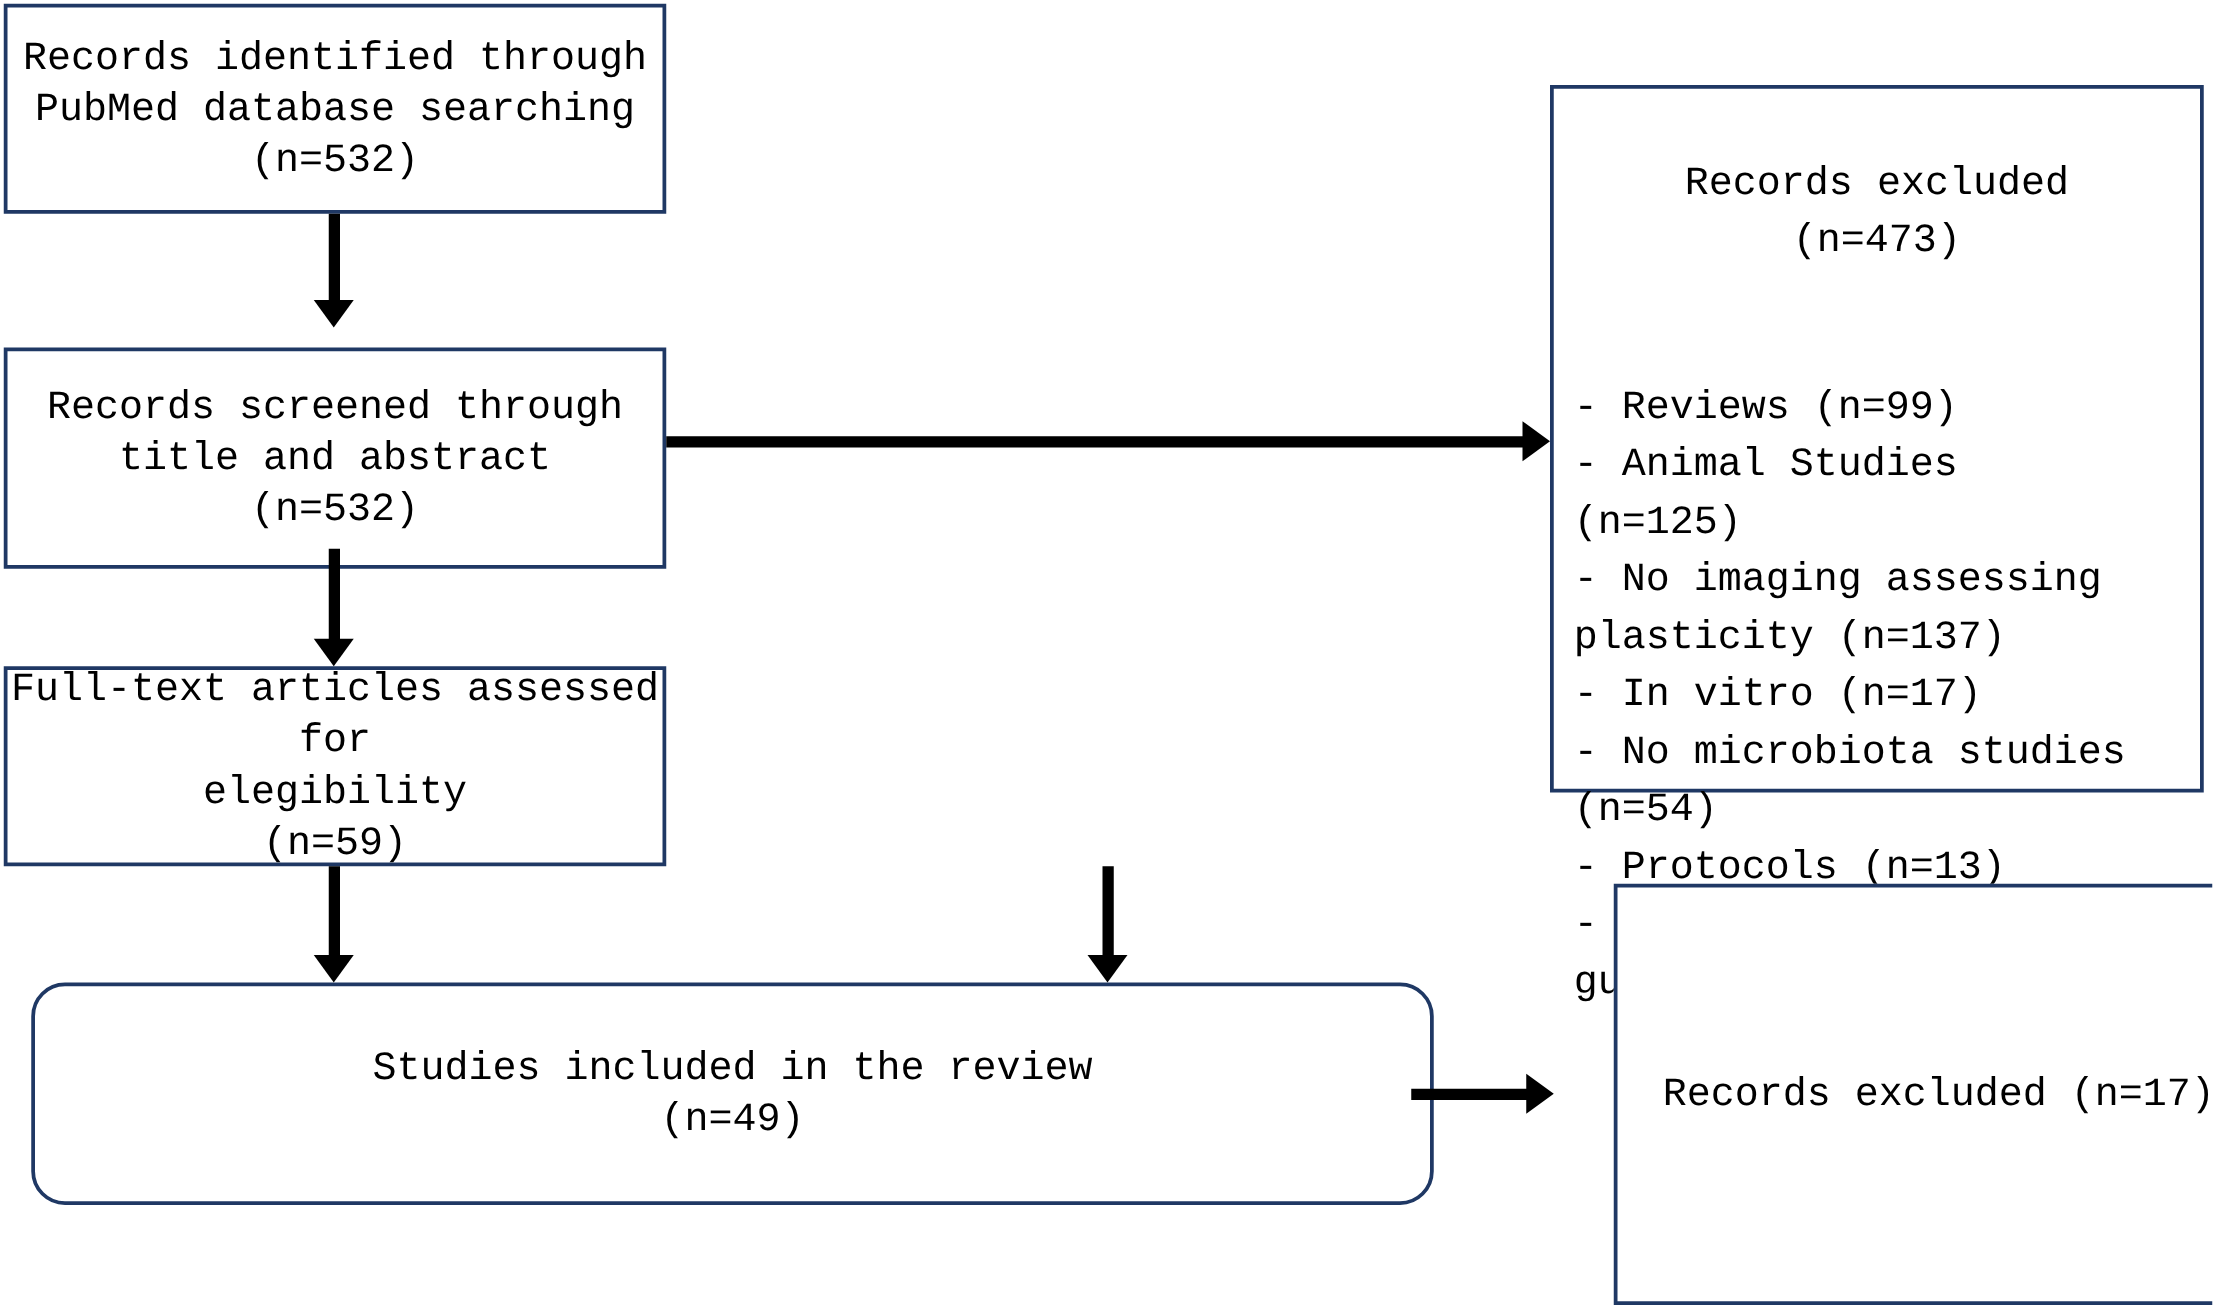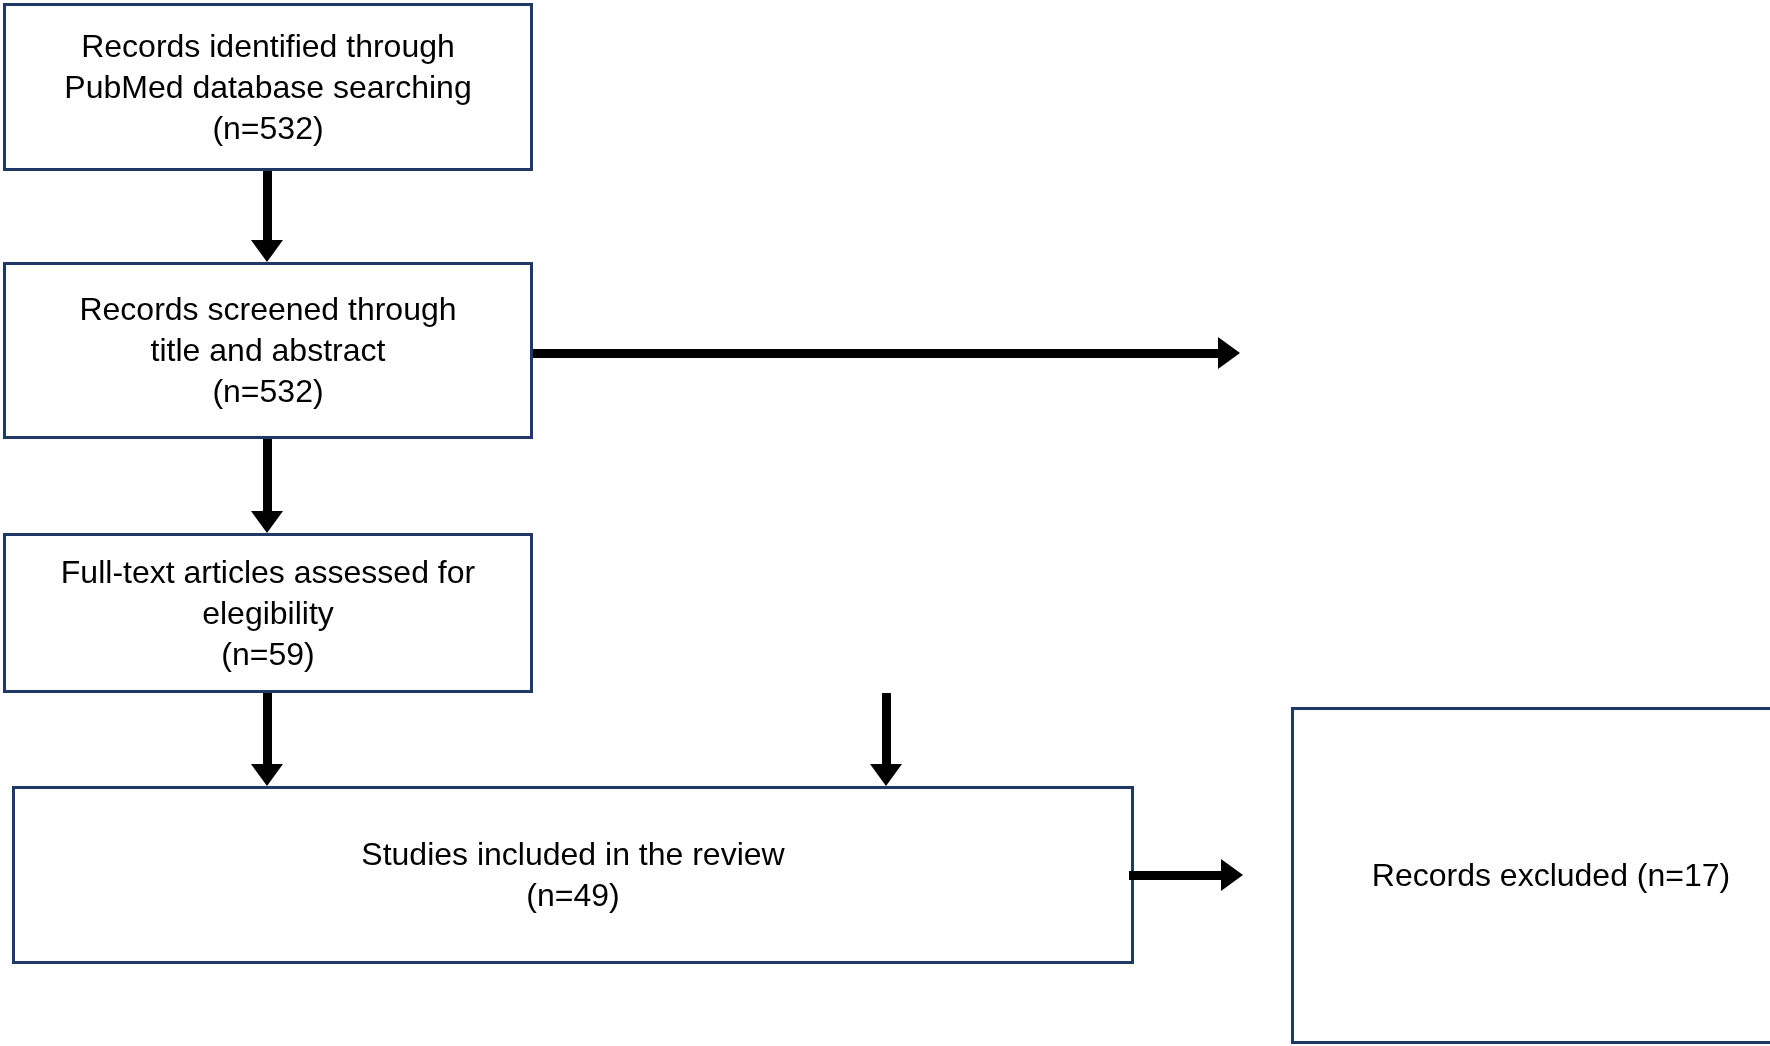--- a/index.html
+++ b/index.html
@@ -22,26 +22,27 @@
     border: 3px solid #1f3864;
     background: #ffffff;
     display: flex;
     align-items: center;
     justify-content: center;
     text-align: center;
     font-size: 32px;
     line-height: 41px;
     white-space: pre-line;
     color: #000000;
+    font-family: Liberation Mono, monospace;
   }
   #box-identified  { left: 3px;    top: 3px;   width: 530px;  height: 168px; }
-  #box-screened    { left: 3px;    top: 262px; width: 530px;  height: 177px; text-align: center; }
+  #box-screened    { left: 3px;    top: 278px; width: 530px;  height: 177px; text-align: center; }
   #box-fulltext    { left: 3px;    top: 533px; width: 530px;  height: 160px; }
   #box-additional  { left: 620px;  top: 533px; width: 528px;  height: 160px; }
-  #box-included    { left: 12px;    top: 786px; width: 1122px; height: 178px; }
+  #box-included    { left: 25px;    top: 786px; width: 1122px; height: 178px; border-radius: 27px; }
   #box-excluded-final { left: 1243px; top: 707px; width: 520px; height: 337px; margin-left: 48px; }
 
   #box-excluded-records {
     left: 1240px; top: 68px; width: 523px; height: 566px;
     display: block;
     text-align: left;
   }
   .tall-title {
     width: 100%;
     text-align: center;
@@ -125,20 +126,31 @@
 elegibility
 (n=59)</span>
   </div>
 
 
   <div class="box" id="box-included">
     <span>Studies included in the review
 (n=49)</span>
   </div>
 
+  <div class="box" id="box-excluded-records">
+    <div class="tall-title">Records excluded
+(n=473)</div>
+    <div class="tall-list">- Reviews (n=99)
+- Animal Studies (n=125)
+- No imaging assessing plasticity (n=137)
+- In vitro (n=17)
+- No microbiota studies (n=54)
+- Protocols (n=13)
+- Other (commentaries, guidelines…) (n=27)</div>
+  </div>
 
   <div class="box" id="box-excluded-final">
     <span>Records excluded (n=17)</span>
   </div>
 
   <div class="arrow" id="arrow-identified-to-screened">
     <div class="shaft-v"></div>
     <div class="head-v"></div>
   </div>
 

